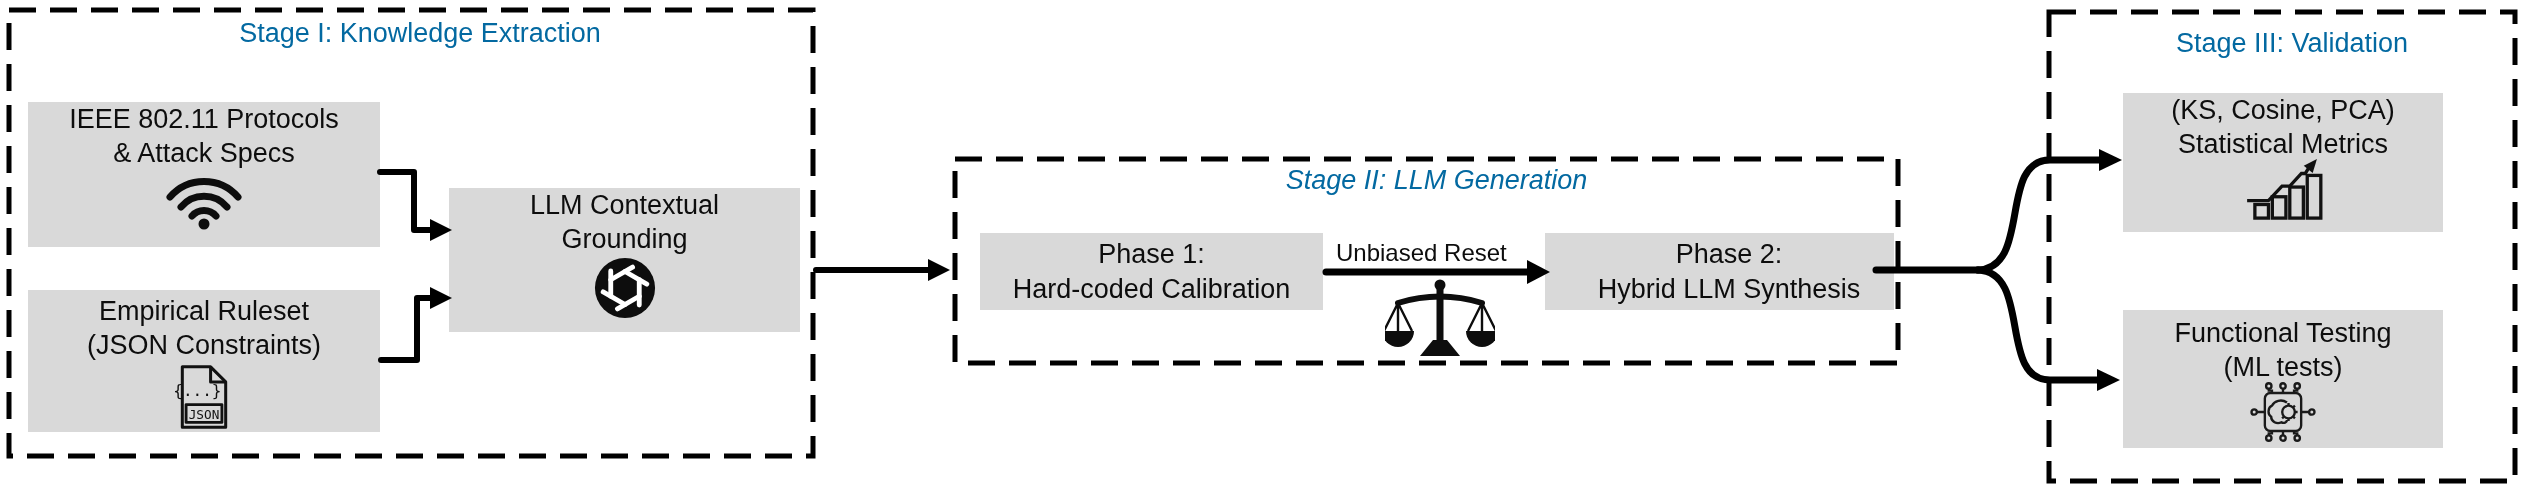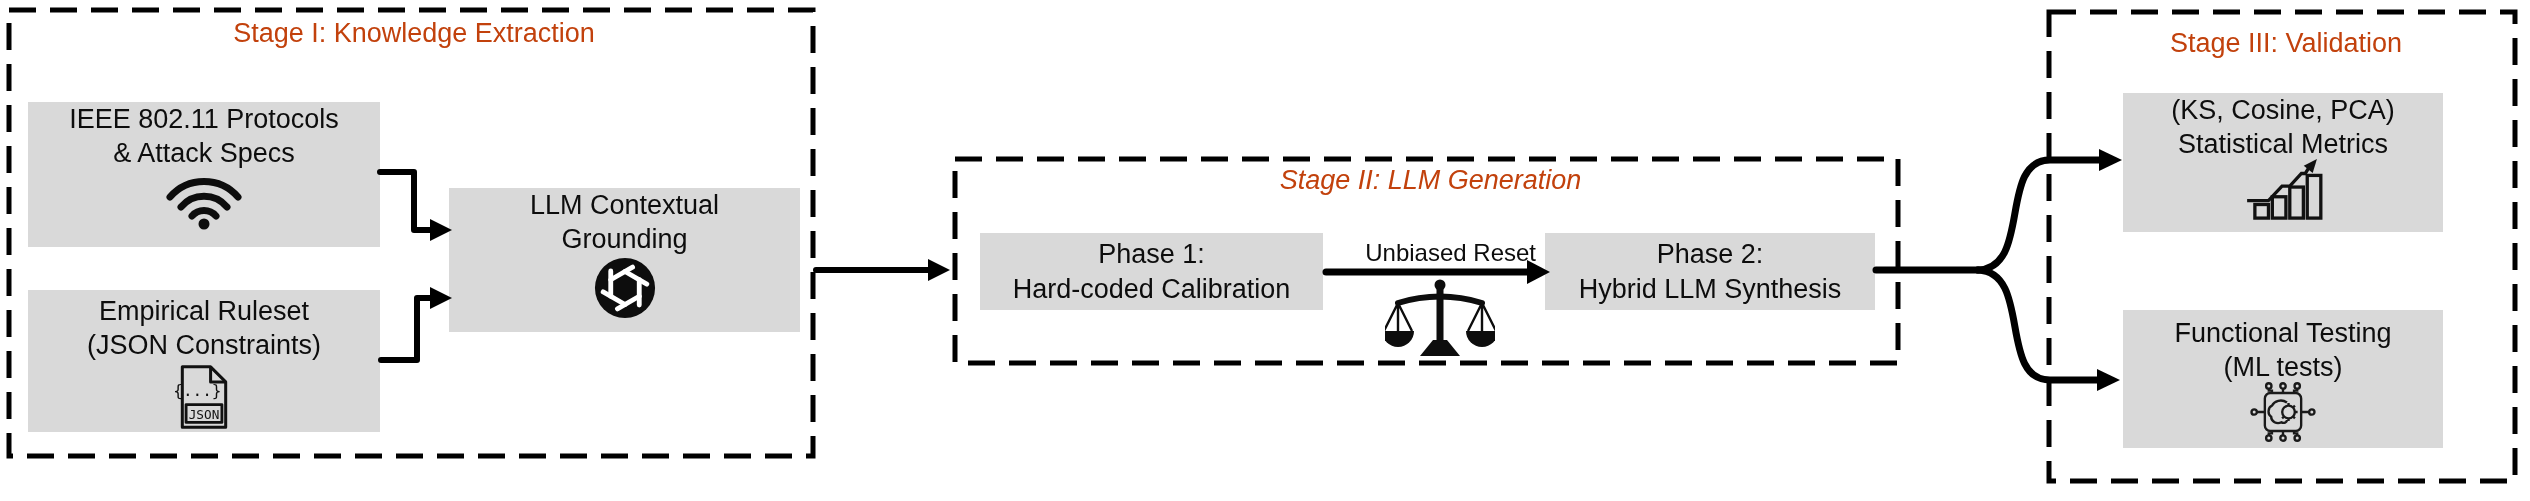--- a/index.html
+++ b/index.html
@@ -2,35 +2,35 @@
 <html><head>
 <meta charset="utf-8">
 <style>
   html,body{margin:0;padding:0;background:#ffffff;}
   .canvas{
     position:relative;width:2530px;height:501px;background:#ffffff;
     font-family:"Liberation Sans","DejaVu Sans",sans-serif;color:#111111;overflow:hidden;
   }
   .stage{position:absolute;}
   .stage-title{
-    position:absolute;left:4px;width:100%;text-align:center;
-    font-size:27px;font-weight:400;color:#c2410c;white-space:nowrap;
+    position:absolute;left:10px;width:100%;text-align:center;
+    font-size:27px;font-weight:400;color:#0369a1;white-space:nowrap;
   }
   .node{
     position:absolute;background:#d9d9d9;
     display:flex;flex-direction:column;align-items:center;
     text-align:center;font-size:27px;line-height:34px;color:#0d0d0d;
   }
   .node .txt{display:block;white-space:nowrap;}
   .node.with-icon{justify-content:flex-start;padding-top:0;box-sizing:border-box;}
   .node.text-only{justify-content:center;}
   .node .icon-slot{margin-top:2px;line-height:0;}
   .float-label{
     position:absolute;font-size:24px;line-height:26px;color:#0d0d0d;
-    text-align:right;white-space:nowrap;
+    text-align:left;white-space:nowrap;
   }
   .overlay{position:absolute;left:0;top:0;z-index:3;pointer-events:none;}
   .stage{z-index:1;}
   .node{z-index:2;}
   svg text{font-family:"DejaVu Sans Mono","Liberation Mono",monospace;}
 </style>
 </head>
 <body>
 
 <div class="canvas">
@@ -109,21 +109,21 @@
       <path d="M-42,25 Q0,12 42,25" fill="none" stroke="#0d0d0d" stroke-width="6" stroke-linecap="round"></path>
       <g stroke="#0d0d0d" stroke-width="2.4" fill="none">
         <path d="M-42,25 L-56,53 M-42,25 L-42,53 M-42,25 L-28,53"></path>
         <path d="M42,25 L28,53 M42,25 L42,53 M42,25 L56,53"></path>
       </g>
       <path d="M-58,53 A16,16 0 0 0 -26,53 Z" fill="#0d0d0d"></path>
       <path d="M26,53 A16,16 0 0 0 58,53 Z" fill="#0d0d0d"></path>
     </svg>
   </div>
 
-  <div class="node text-only" style="left:1545px;top:233px;width:330px;height:77px;line-height:35px;">
+  <div class="node text-only" style="left:1545px;top:233px;width:330px;height:77px;line-height:35px;padding-left:19px;">
     <span class="txt">Phase 2:</span>
     <span class="txt">Hybrid LLM Synthesis</span>
   </div>
 
   <div class="stage" style="left:2047px;top:10px;width:470px;height:473px;">
     <div class="stage-title" style="top:18px;">Stage III: Validation</div>
   </div>
 
   <div class="node with-icon" style="left:2123px;top:93px;width:320px;height:139px;">
     <span class="txt">(KS, Cosine, PCA)</span>

